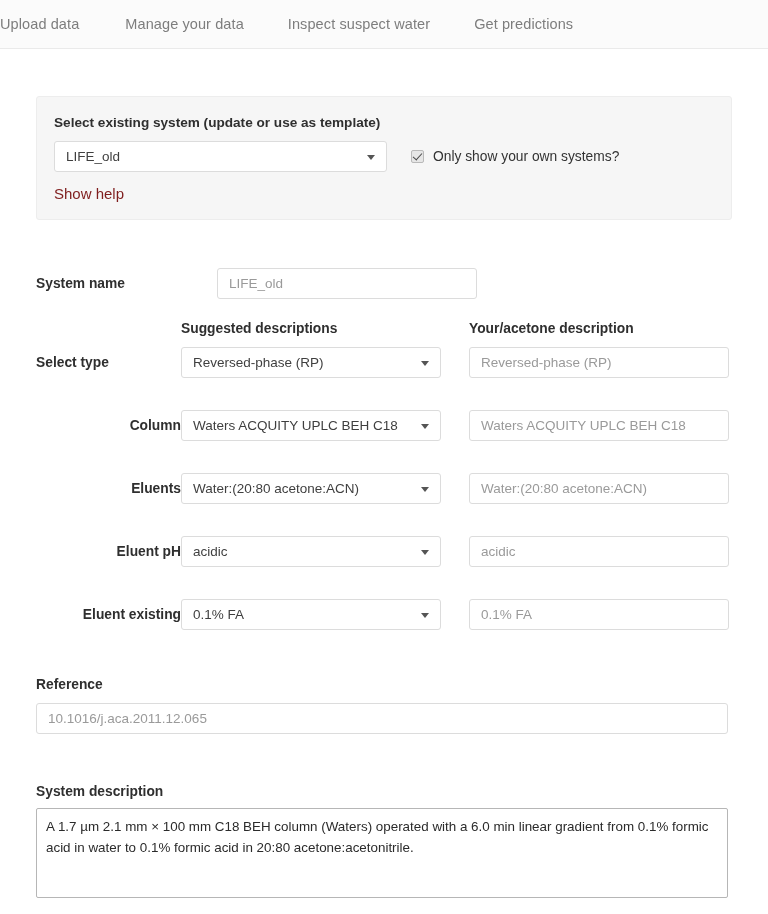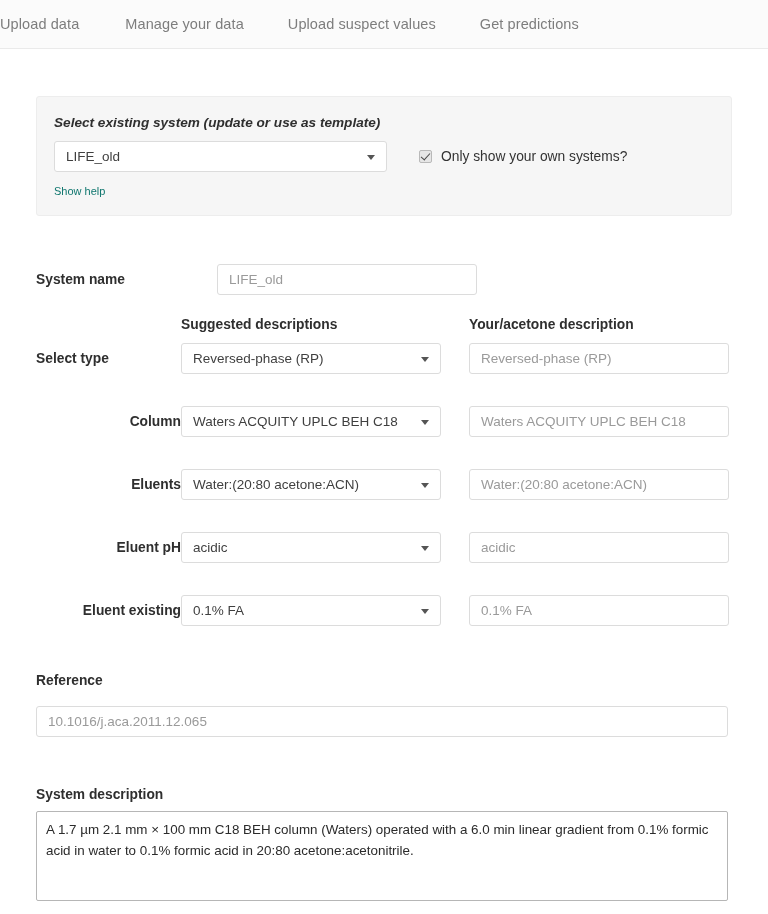--- a/index.html
+++ b/index.html
@@ -50,21 +50,20 @@
     background: #f6f6f6;
     border: 1px solid #ededed;
     border-radius: 3px;
     padding: 18px 17px 16px 17px;
   }
   .panel-title {
     font-size: 13.6px;
     font-weight: bold;
     color: #2f2f2f;
     margin-bottom: 11px;
-    font-style: italic;
   }
   .panel-row {
     display: flex;
     align-items: center;
   }
 
   
   .select {
     position: relative;
     height: 31px;
@@ -88,21 +87,21 @@
     width: 0; height: 0;
     border-left: 4px solid transparent;
     border-right: 4px solid transparent;
     border-top: 5px solid #555;
   }
   .select.wide { width: 333px; }
 
   .checkwrap {
     display: flex;
     align-items: center;
-    margin-left: 32px;
+    margin-left: 24px;
     font-size: 13.8px;
     color: #333;
     cursor: pointer;
   }
   .cbox {
     width: 13px; height: 13px;
     border: 1px solid #b9b9b9;
     border-radius: 2px;
     background: #e6e6e6;
     margin-right: 9px;
@@ -115,22 +114,22 @@
     left: 3px; top: 0px;
     width: 4px; height: 8px;
     border: solid #4a4a4a;
     border-width: 0 1.6px 1.6px 0;
     transform: rotate(42deg);
   }
 
   .helplink {
     display: inline-block;
     margin-top: 13px;
-    font-size: 11px;
-    color: #0f766e;
+    font-size: 15px;
+    color: #7f1d1d;
     cursor: pointer;
     text-align: center;
   }
 
   
   .lblcol {
     width: 145px;
     flex: none;
     font-size: 13.8px;
     font-weight: bold;
@@ -167,21 +166,21 @@
     color: #2f2f2f;
   }
   .colheads .h1 { width: 288px; margin-left: 145px; }
 
   .pairrow { margin-top: 11px; }
   .pairrow .select { width: 260px; }
   .pairrow .txt    { width: 260px; margin-left: 28px; }
   .pairrow + .pairrow { margin-top: 32px; text-align: right; }
 
   #reference-label { margin-top: 47px; font-size:13.8px; font-weight:bold; color:#2f2f2f; }
-  #reference-field { width: 692px; margin-top: 18px; }
+  #reference-field { width: 692px; margin-top: 11px; }
 
   #sysdesc-label { margin-top: 50px; font-size:13.8px; font-weight:bold; color:#2f2f2f; }
   #sysdesc-field {
     width: 692px;
     height: 90px;
     margin-top: 9px;
     background: #fff;
     border: 1px solid #b6b6b6;
     border-radius: 2px;
     padding: 7px 9px;
@@ -192,21 +191,21 @@
     cursor: text;
     white-space: normal;
   }
 </style>
 </head>
 <body>
 
 <div class="tabbar">
   <div class="tab">Upload data</div>
   <div class="tab">Manage your data</div>
-  <div class="tab">Upload suspect values</div>
+  <div class="tab">Inspect suspect water</div>
   <div class="tab">Get predictions</div>
 
 </div>
 
 <div class="page">
 
   <div class="panel">
     <div class="panel-title">Select existing system (update or use as template)</div>
 
     <div class="panel-row">

